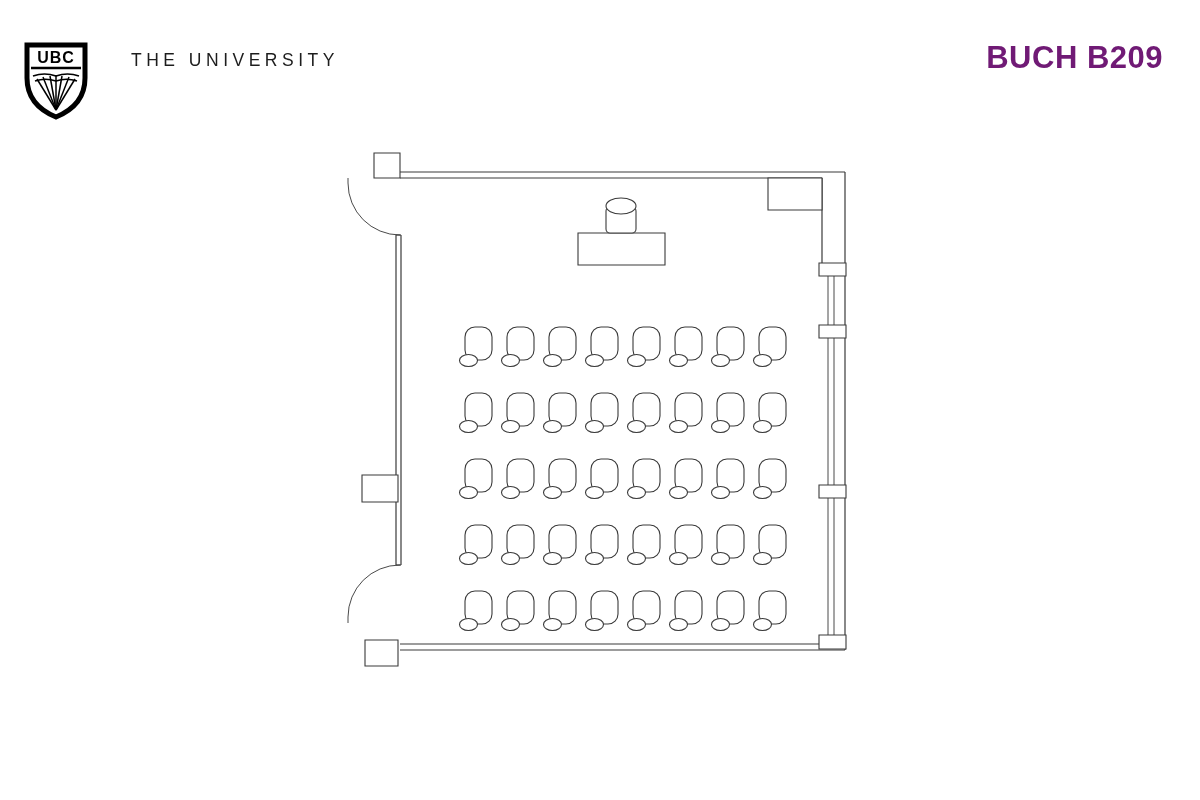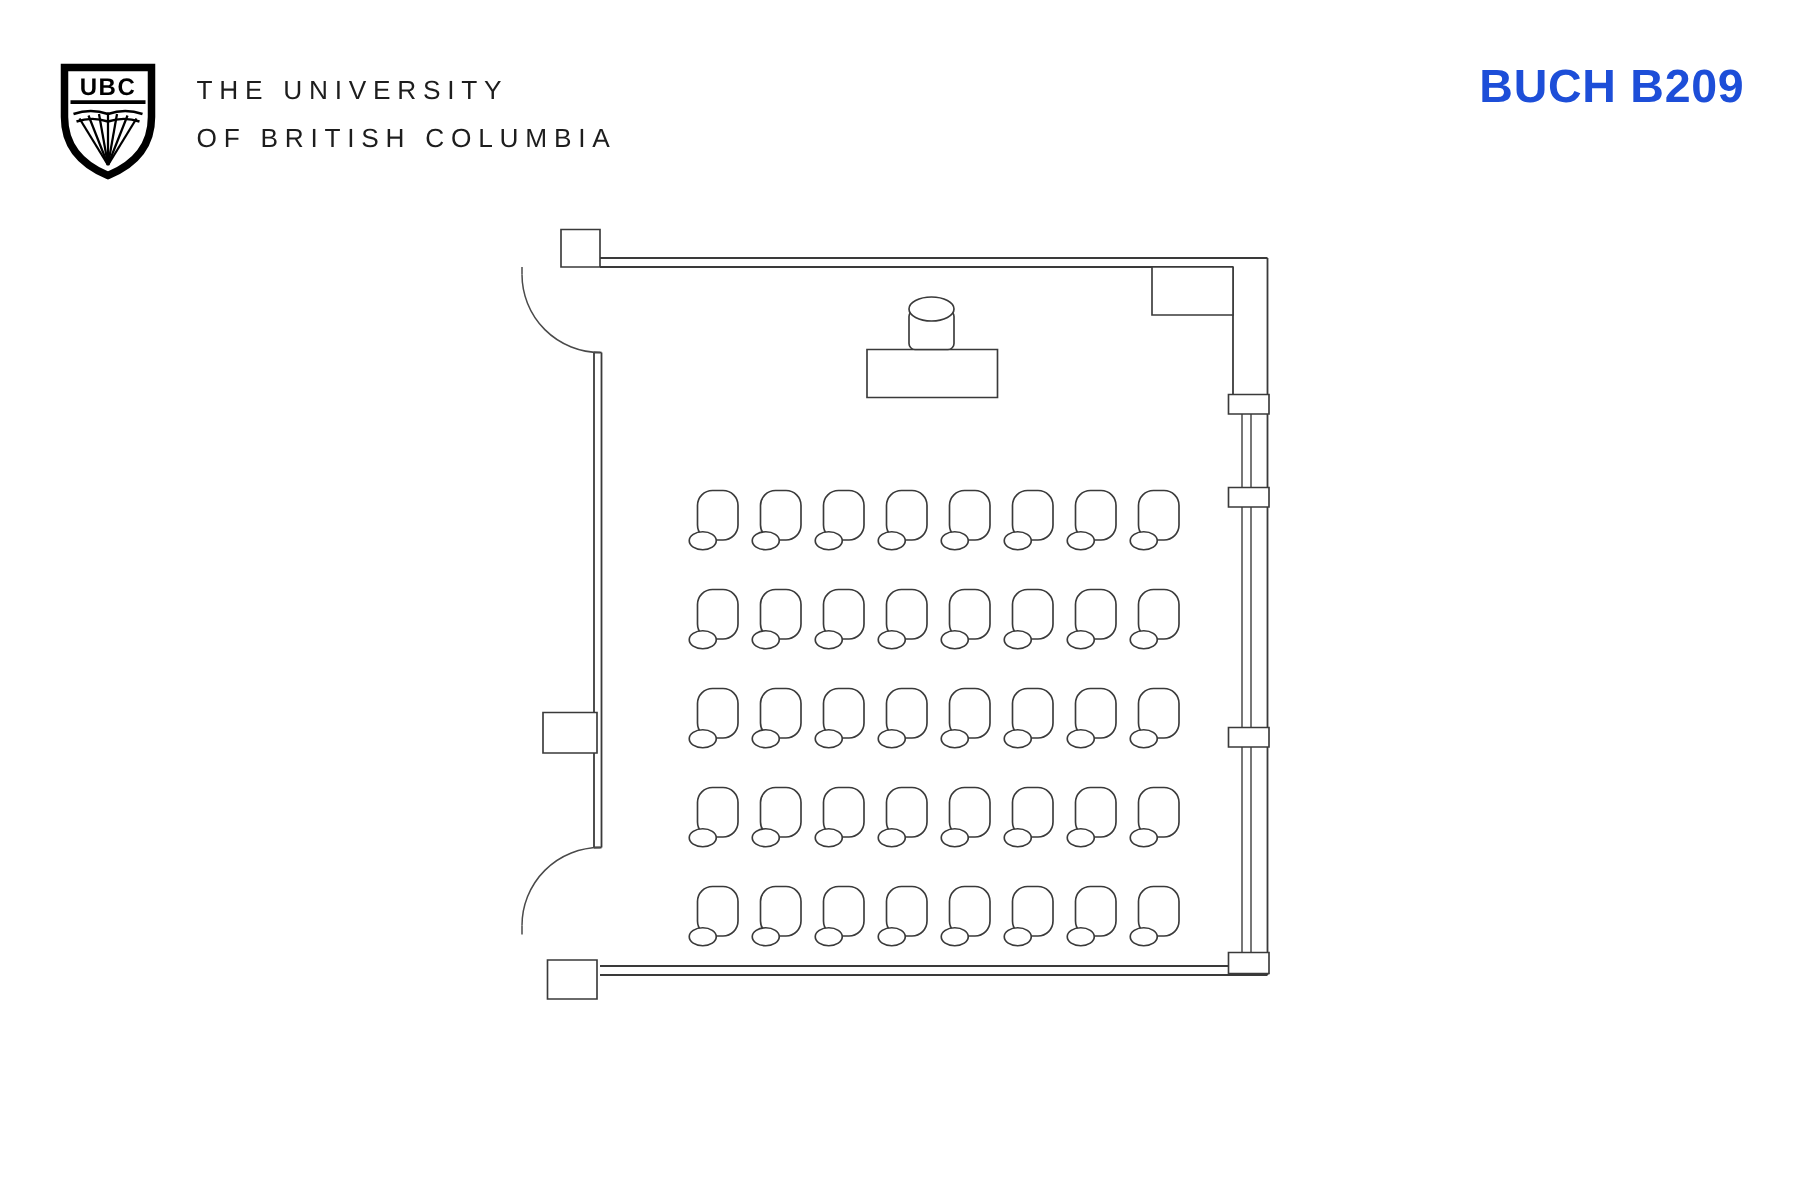--- a/index.html
+++ b/index.html
@@ -8,21 +8,21 @@
   .page {
     position: relative;
     width: 1200px;
     height: 800px;
     background: #ffffff;
     overflow: hidden;
   }
   
   .logo {
     position: absolute;
-    left: 40px;
+    left: 24px;
     top: 42px;
     width: 64px;
     height: 78px;
   }
   .wordmark {
     position: absolute;
     left: 131px;
     top: 44px;
     font-weight: 400;
     font-size: 17.5px;
@@ -31,21 +31,21 @@
     line-height: 32px;
     white-space: nowrap;
   }
   .room-name {
     position: absolute;
     right: 37px;
     top: 40px;
     font-weight: 700;
     font-size: 31px;
     letter-spacing: 0.5px;
-    color: #1d4ed8;
+    color: #701a75;
     white-space: nowrap;
   }
   
   .floorplan {
     position: absolute;
     left: 340px;
     top: 145px;
   }
   .floorplan * { vector-effect: non-scaling-stroke; }
   .wall { stroke: #3a3a3a; stroke-width: 1.2; fill: none; }
@@ -73,21 +73,20 @@
         <line x1="32" y1="68" x2="32" y2="33"></line>
         <line x1="32" y1="68" x2="38" y2="34"></line>
         <line x1="32" y1="68" x2="45" y2="35"></line>
         <line x1="32" y1="68" x2="51" y2="37"></line>
       </g>
     </svg>
   </div>
 
   <div class="wordmark">
     <div>THE UNIVERSITY</div>
-    <div>OF BRITISH COLUMBIA</div>
   </div>
 
   <div class="room-name">BUCH B209</div>
 
   <svg class="floorplan" viewBox="0 0 520 530" width="520" height="530">
 
     <defs>
       <g id="chair">
         <rect x="6" y="2" width="27" height="33" rx="10" ry="10" class="fixture"></rect>
         <ellipse cx="9.5" cy="35.5" rx="9" ry="6" class="fixture"></ellipse>

